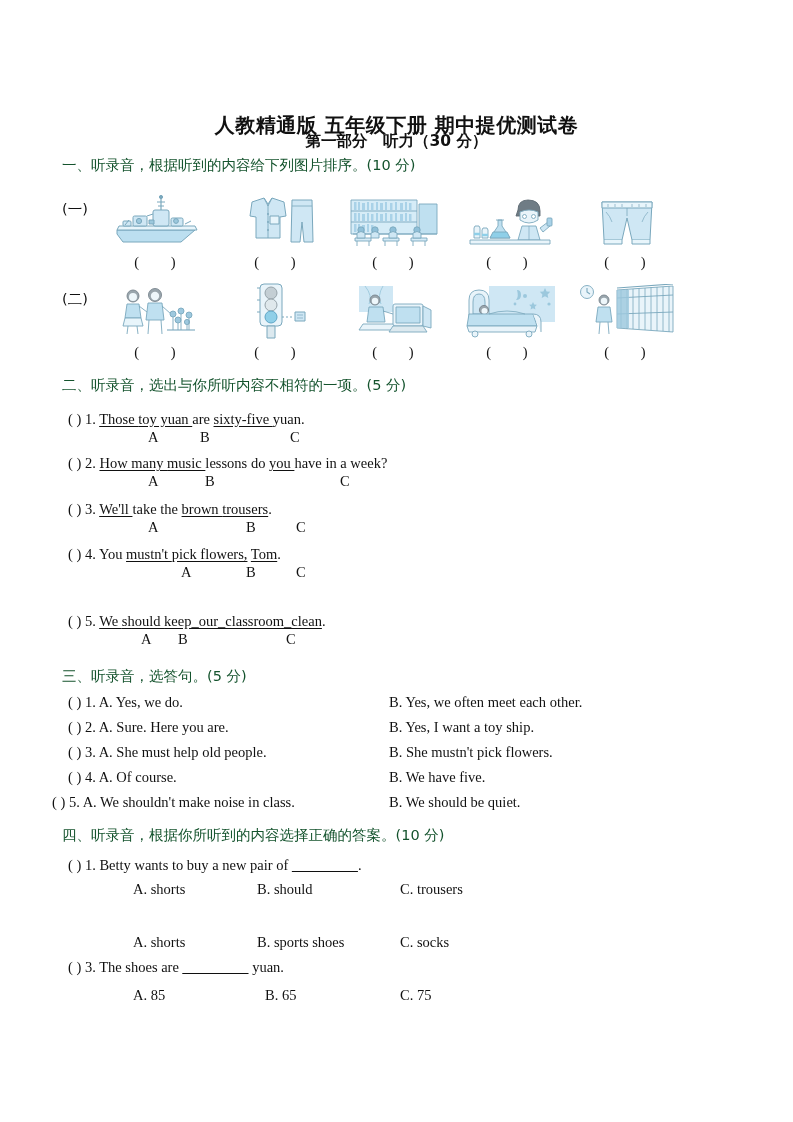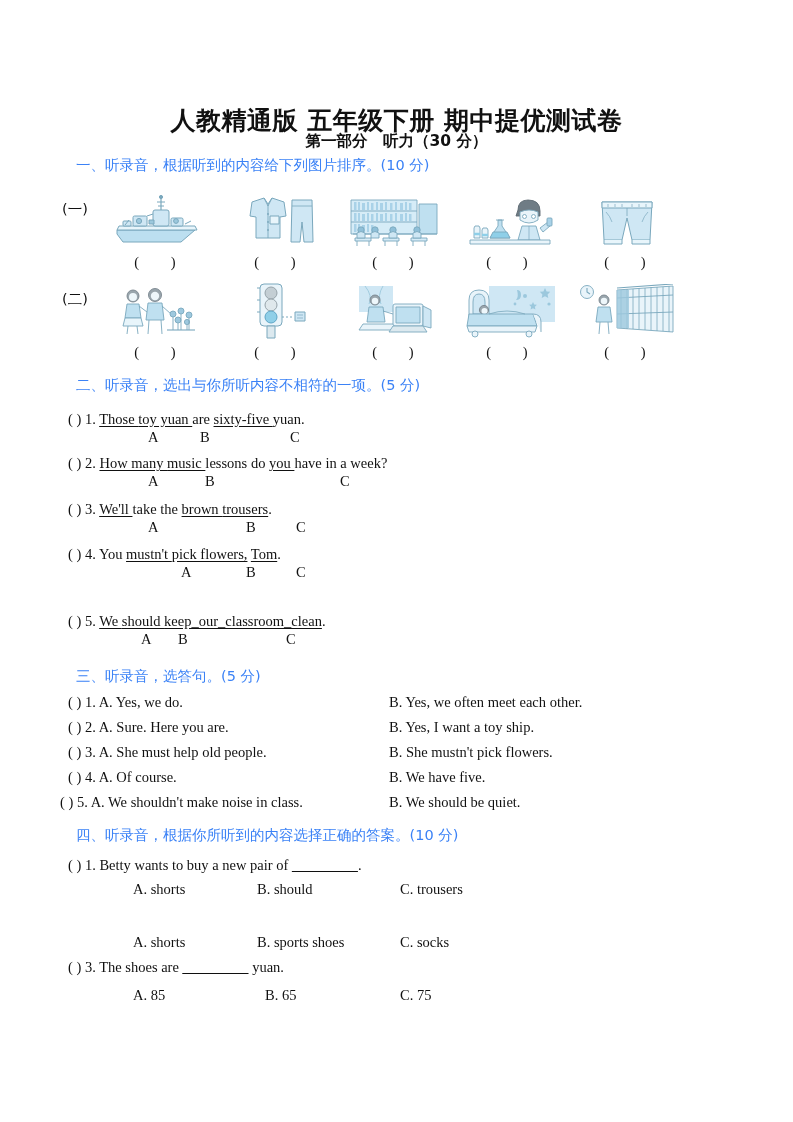--- a/index.html
+++ b/index.html
@@ -19,42 +19,41 @@
     position: absolute;
     left: 0; top: 0;
     width: 793px;
     height: 1122px;
     padding: 0;
   }
   .title {
     text-align: center;
     font-family: "DejaVu Sans", "Liberation Sans", sans-serif;
     font-weight: bold;
-    font-size: 25px;
+    font-size: 20px;
     letter-spacing: 0.5px;
-    margin: 4px;
+    margin: 12px;
     position: absolute;
     left: 0; right: 0;
     top: 100px;
   }
   .subtitle {
     text-align: center;
     font-family: "DejaVu Sans", "Liberation Sans", sans-serif;
     font-weight: bold;
     font-size: 15.5px;
     position: absolute;
     left: 0; right: 0;
     top: 131px;
   }
   .section-head {
     font-family: "Liberation Serif", serif;
     font-size: 14.5px;
     font-weight: normal;
-    color: #3b82f6;
-    margin-left: 14px;
+    color: #14532d;
   }
   .cjk {
     font-family: "DejaVu Sans", "Liberation Sans", sans-serif;
   }
   .abs { position: absolute; }
 
   
   .pic-row { position: absolute; left: 62px; width: 680px; }
   .row-label {
     position: absolute;
@@ -469,21 +468,21 @@
   </div>
   <div class="qline" style="left:389px; top:744px;">B. She mustn't pick flowers.</div>
 
   <div class="qline" style="left:68px; top:769px;">
     <span>(      )</span>
     <span>4.</span>
     <span>A. Of course.</span>
   </div>
   <div class="qline" style="left:389px; top:769px;">B. We have five.</div>
 
-  <div class="qline" style="left:60px; top:794px;">
+  <div class="qline" style="left:52px; top:794px;">
     <span>(      )</span>
     <span>5.</span>
     <span>A. We shouldn't make noise in class.</span>
   </div>
   <div class="qline" style="left:389px; top:794px;">B. We should be quiet.</div>
 
   <div class="qline section-head cjk" style="left:62px; top:826px;">四、听录音，根据你所听到的内容选择正确的答案。(10 分)</div>
 
   <div class="qline" style="left:68px; top:857px;">
     <span>(      )</span>

